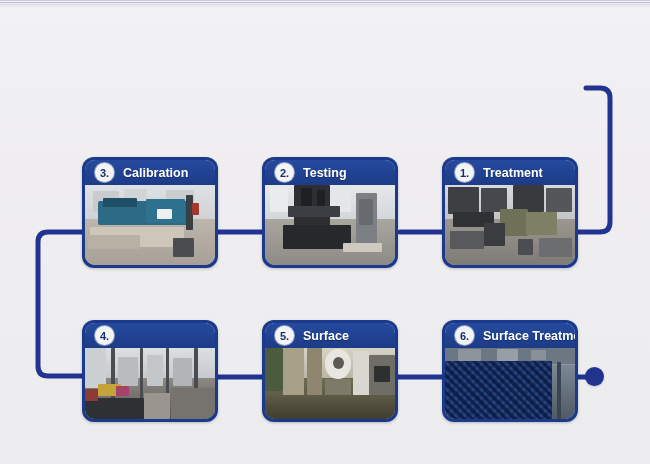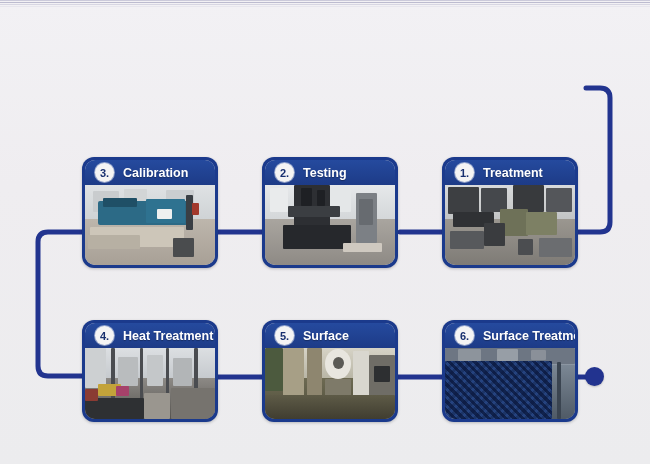--- a/index.html
+++ b/index.html
@@ -252,21 +252,20 @@
         <div class="mach" style="left:56%;top:68%;width:12%;height:20%;background:#4b4d50;"></div>
         <div class="mach" style="left:72%;top:66%;width:26%;height:24%;background:#6b6d70;"></div>
       </div>
     </div>
   </div>
 
   <div class="card" style="left:82px; top:320px; width:136px; height:102px;">
     <div class="card-inner">
       <div class="card-header">
         <div class="num-badge">4.</div>
-        <div class="card-label">Heat Treatment</div>
       </div>
       <div class="photo">
         <div class="sky" style="background:linear-gradient(to bottom,#dcdfe2,#c6cace);"></div>
         <div class="floor" style="background:linear-gradient(to bottom,#8d8a86,#55534f);"></div>
         <div class="mach" style="left:0%;top:0%;width:16%;height:56%;background:#cdd0d2;"></div>
         <div class="mach" style="left:20%;top:0%;width:3%;height:74%;background:#4a4c50;"></div>
         <div class="mach" style="left:42%;top:0%;width:3%;height:72%;background:#4a4c50;"></div>
         <div class="mach" style="left:62%;top:0%;width:3%;height:70%;background:#4a4c50;"></div>
         <div class="mach" style="left:84%;top:0%;width:3%;height:70%;background:#4a4c50;"></div>
         <div class="mach" style="left:25%;top:12%;width:16%;height:42%;background:#b9bcbe;"></div>

